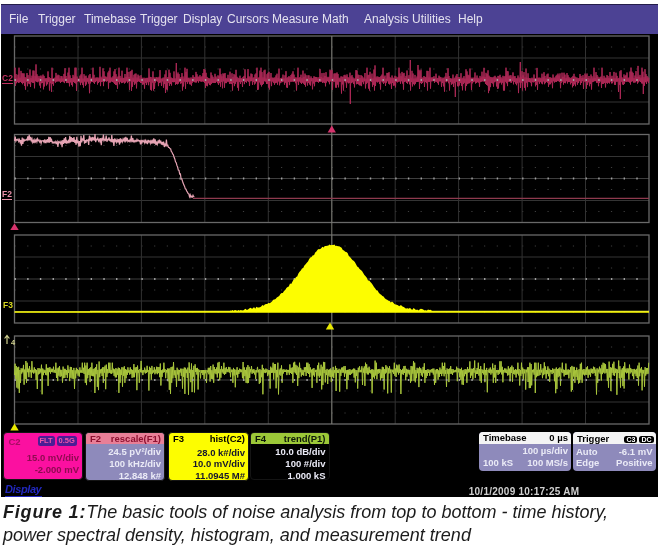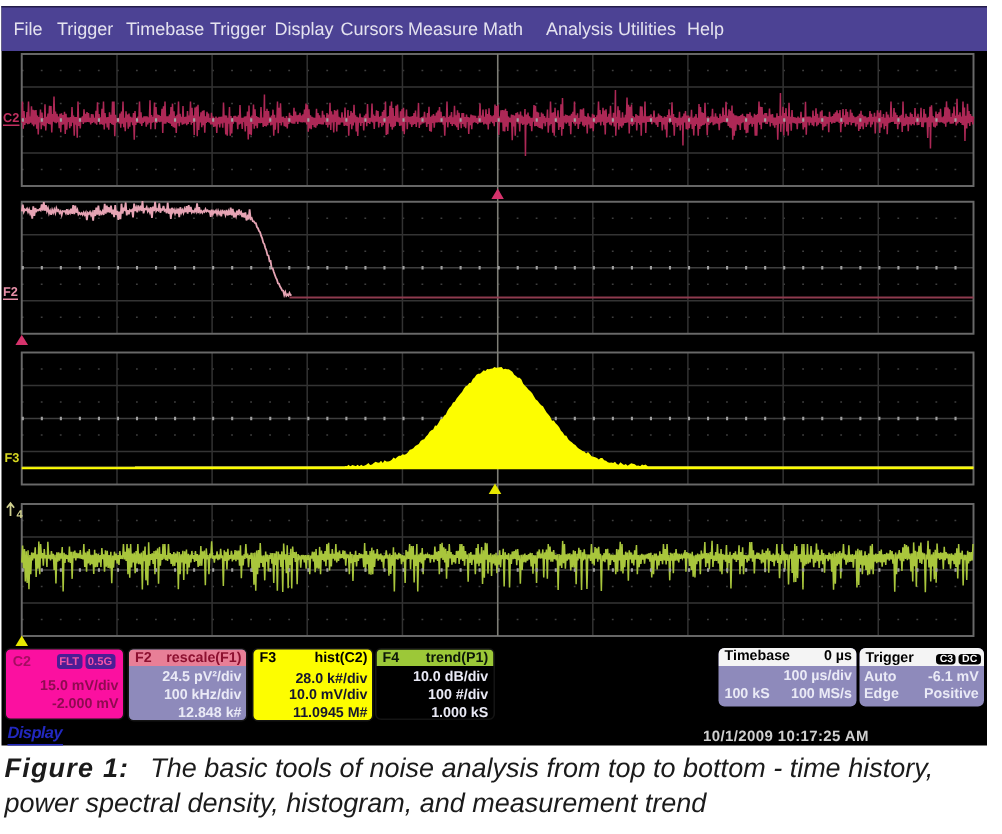--- a/index.html
+++ b/index.html
@@ -164,15 +164,15 @@
     <span style="float:right"><span class="tb">C3</span><span class="tb" style="margin-left:2px">DC</span></span>
   </div>
   <div class="bb" style="margin-top:1.5px;padding:0 3px 0 3px">Auto<span style="float:right">-6.1 mV</span></div>
   <div class="bb" style="padding:0 3px 0 3px">Edge<span style="float:right">Positive</span></div>
 </div>
 
 <div class="abs" style="left:5px;top:483px;color:#2228c0;font-size:11px;font-weight:bold;font-style:italic;letter-spacing:-.4px;border-bottom:1.5px solid #2228c0;padding:0 1px 0.5px 0">Display</div>
 <div class="abs" style="left:400px;top:486px;width:248px;text-align:center;color:#d0d0d0;font-size:10px;letter-spacing:.25px;font-weight:bold">10/1/2009 10:17:25 AM</div>
 
 <div class="abs" style="left:3px;top:500.5px;width:664px;color:#1b1b1b;font-size:18px;font-style:italic;line-height:23.5px">
-<b style="letter-spacing:.8px;margin-right:14px">Figure 1:</b>The basic tools of noise analysis from top to bottom - time history,<br>
+<b style="letter-spacing:.8px;">Figure 1:</b>The basic tools of noise analysis from top to bottom - time history,<br>
 power spectral density, histogram, and measurement trend
 </div>
 
 </body></html>

